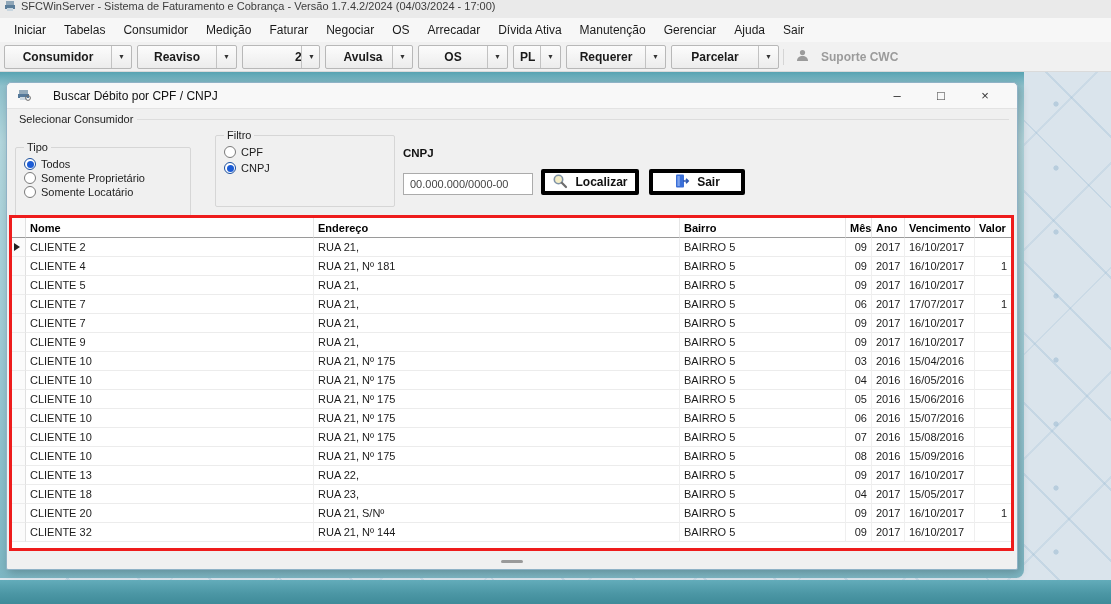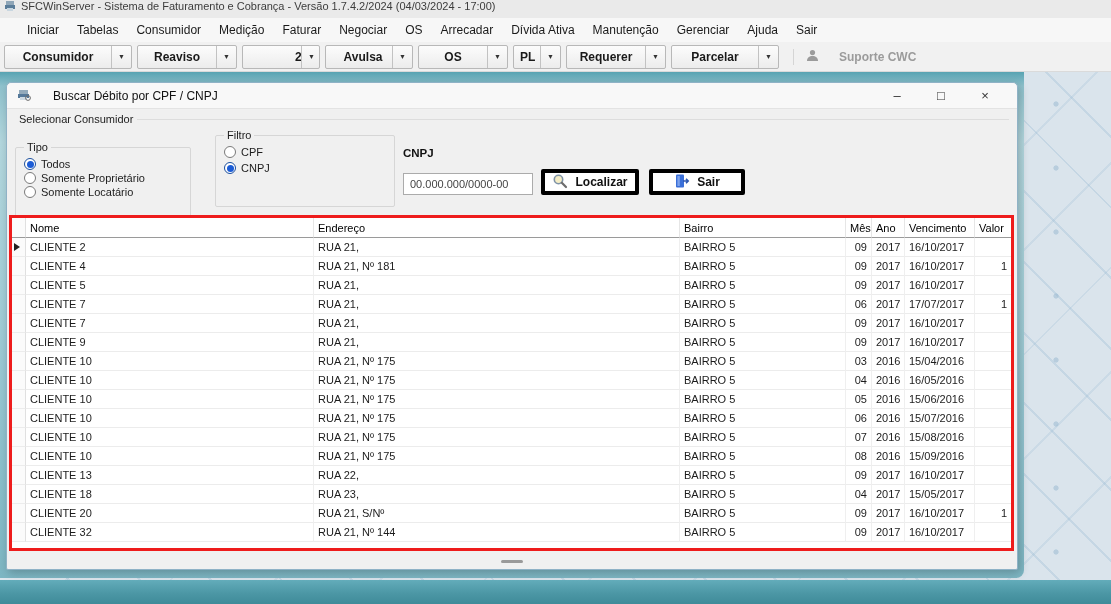--- a/index.html
+++ b/index.html
@@ -6,32 +6,32 @@
   body { font-family:"Liberation Sans", sans-serif; }
   .screen { position:relative; width:1111px; height:604px; overflow:hidden; background:#dae4ec; cursor:default; }
 
   
   .titlebar { position:absolute; top:0; left:0; right:0; height:18px; background:#eaeaea;
     display:flex; align-items:flex-start; gap:5px; padding-left:4px; font-size:11px; color:#3c3c3c; }
   .app-icon svg { display:block; }
 
   
   .menubar { position:absolute; top:18px; left:0; right:0; height:24px; background:#f7f7f7;
-    display:flex; align-items:center; font-size:12px; color:#1a1a1a; padding-left:18px; }
+    display:flex; align-items:center; font-size:12px; color:#1a1a1a; padding-left:5px; }
   .menu-item { padding:4px 9px; }
 
   
   .toolbar { position:absolute; top:42px; left:0; right:0; height:30px; background:#f1f1f1;
     border-bottom:1px solid #dadada; display:flex; align-items:center; padding:0 4px; }
   .tb-buttons { display:flex; align-items:center; gap:5px; }
   .tb-btn { height:24px; display:flex; align-items:center; border:1px solid #b8b8b8; border-radius:2px;
     background:linear-gradient(#fcfcfc,#ececec); font-weight:bold; font-size:12px; color:#1a1a1a; }
   .tb-btn .lbl { flex:1; text-align:center; padding:0 6px; white-space:nowrap; overflow:hidden; }
   .tb-btn .arrow { border-left:1px solid #c2c2c2; padding:0 6px; font-size:7px; color:#333; line-height:22px; }
-  .support { display:flex; align-items:center; gap:20px; margin-left:14px; padding-left:12px;
+  .support { display:flex; align-items:center; gap:12px; margin-left:4px; padding-left:12px;
     border-left:1px solid #d5d5d5; color:#9b9b9b; font-weight:bold; font-size:12px; }
 
   
   .mdi { position:absolute; top:72px; left:0; right:0; bottom:24px;
     background-color:#dae4ec;
     background-image:
       linear-gradient(135deg, rgba(255,255,255,.4) 0%, rgba(255,255,255,0) 45%),
       repeating-linear-gradient(45deg, transparent 0 48px, rgba(148,183,209,.30) 48px 50px),
       repeating-linear-gradient(-45deg, transparent 0 72px, rgba(148,183,209,.22) 72px 74px),
       radial-gradient(circle, rgba(128,168,198,.38) 2.2px, transparent 3px);
@@ -68,21 +68,21 @@
   .btn { position:absolute; top:60px; height:26px; display:flex; align-items:center; justify-content:center; gap:7px;
     background:#fff; border:4px solid #000000; border-radius:2px; font-family:"Liberation Sans",sans-serif;
     font-size:12px; font-weight:bold; color:#111; }
   .btn.localizar { left:534px; width:98px; }
   .btn.sair { left:642px; width:96px; }
 
   
   .red-frame { position:absolute; left:2px; top:106px; right:3px; height:336px;
     border:3px solid #ee1c1c; background:#fff; overflow:hidden; }
   table.grid { width:100%; border-collapse:separate; border-spacing:0; table-layout:fixed; font-size:11px; }
-  table.grid th { text-align:left; font-weight:normal; color:#000; background:#fff; height:20px;
+  table.grid th { text-align:left; font-weight:bold; color:#000; background:#fff; height:20px;
     padding:0 4px; border-bottom:1px solid #9a9a9a; border-right:1px solid #e6e6e6; white-space:nowrap; overflow:hidden;margin-top:12px; }
   table.grid td { height:19px; padding:0 4px; color:#1c1c1c; border-bottom:1px solid #ececec;
     border-right:1px solid #efefef; white-space:nowrap; overflow:hidden; }
   table.grid th:last-child, table.grid td:last-child { border-right:none; }
   table.grid .sel { background:#fbfbfb; border-right:1px solid #e0e0e0; padding:0 2px; }
   table.grid td.num { text-align:right; }
   .tri { display:inline-block; width:0; height:0; border-top:4px solid transparent; border-bottom:4px solid transparent; border-left:6px solid #222; }
 
   .splitter { position:absolute; left:50%; bottom:7px; transform:translateX(-50%); width:22px; height:3px;
     background:#9a9a9a; border-radius:2px; }

